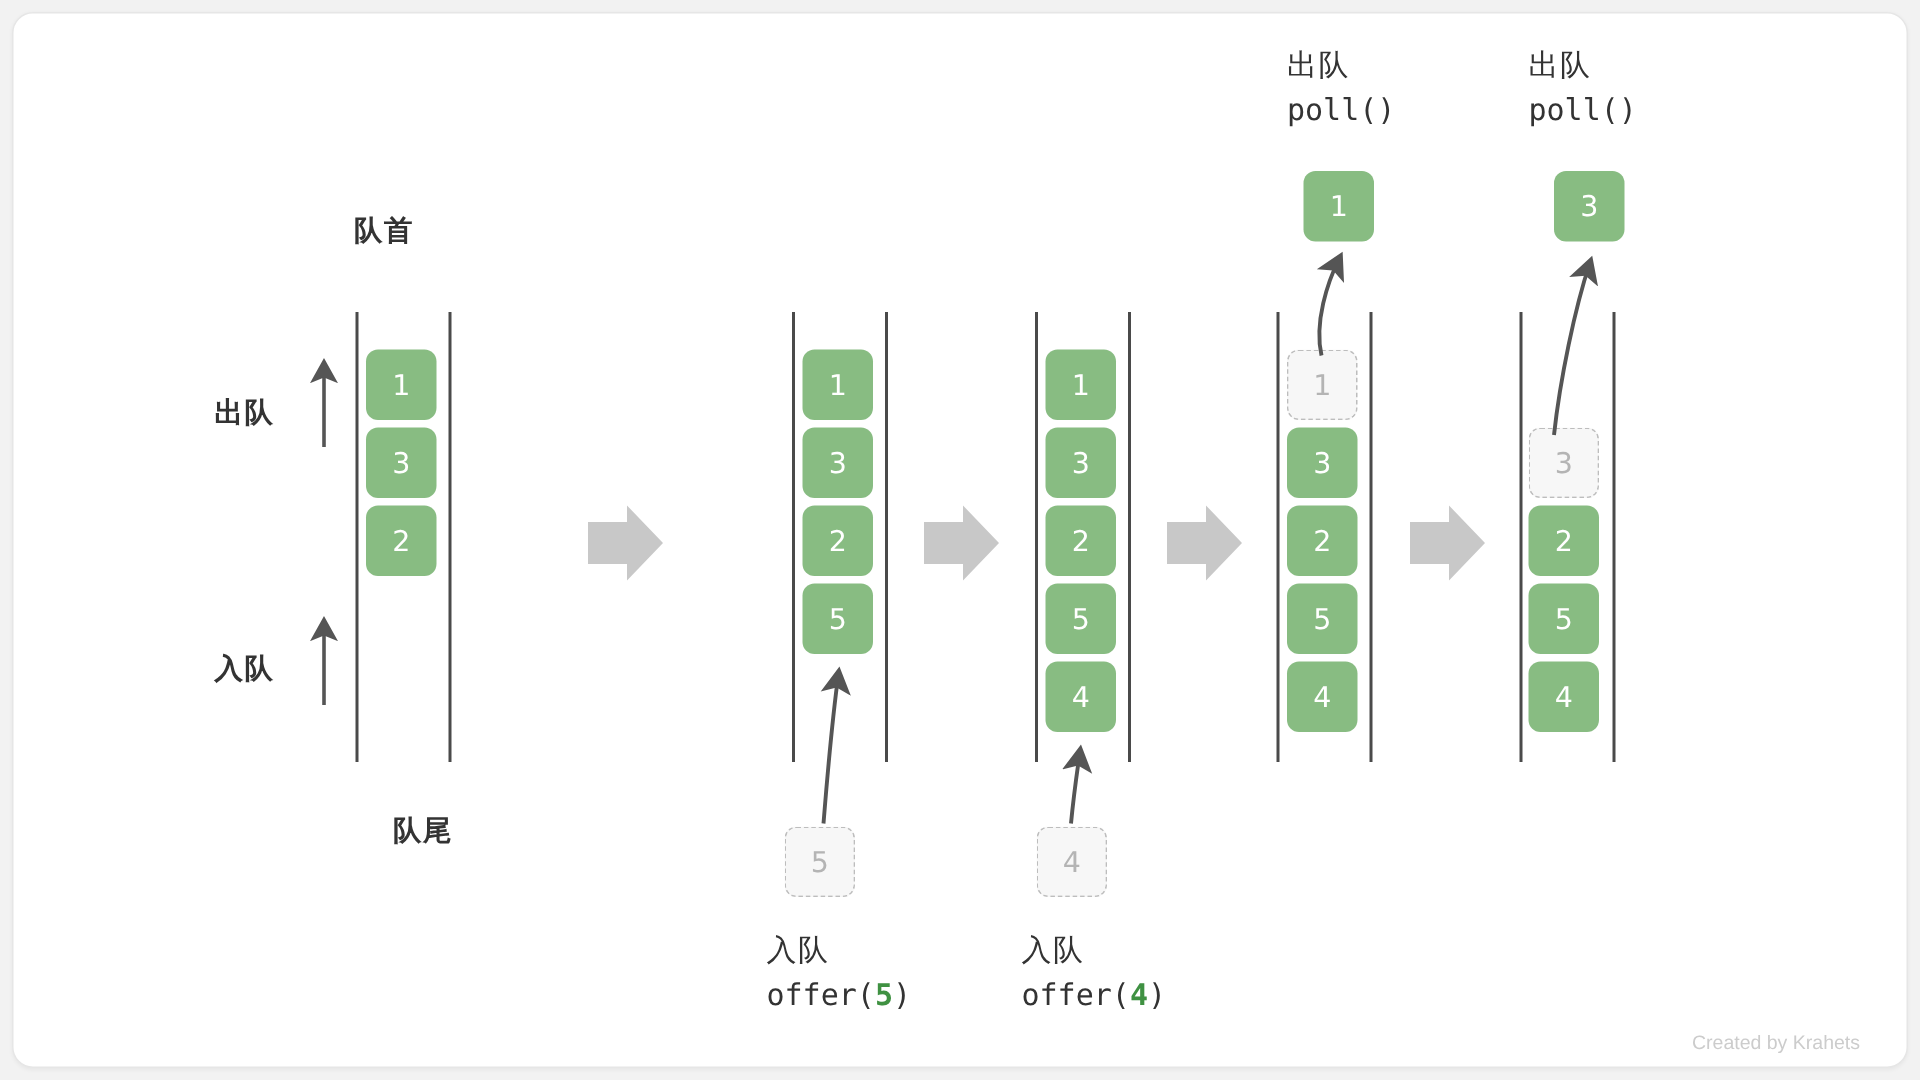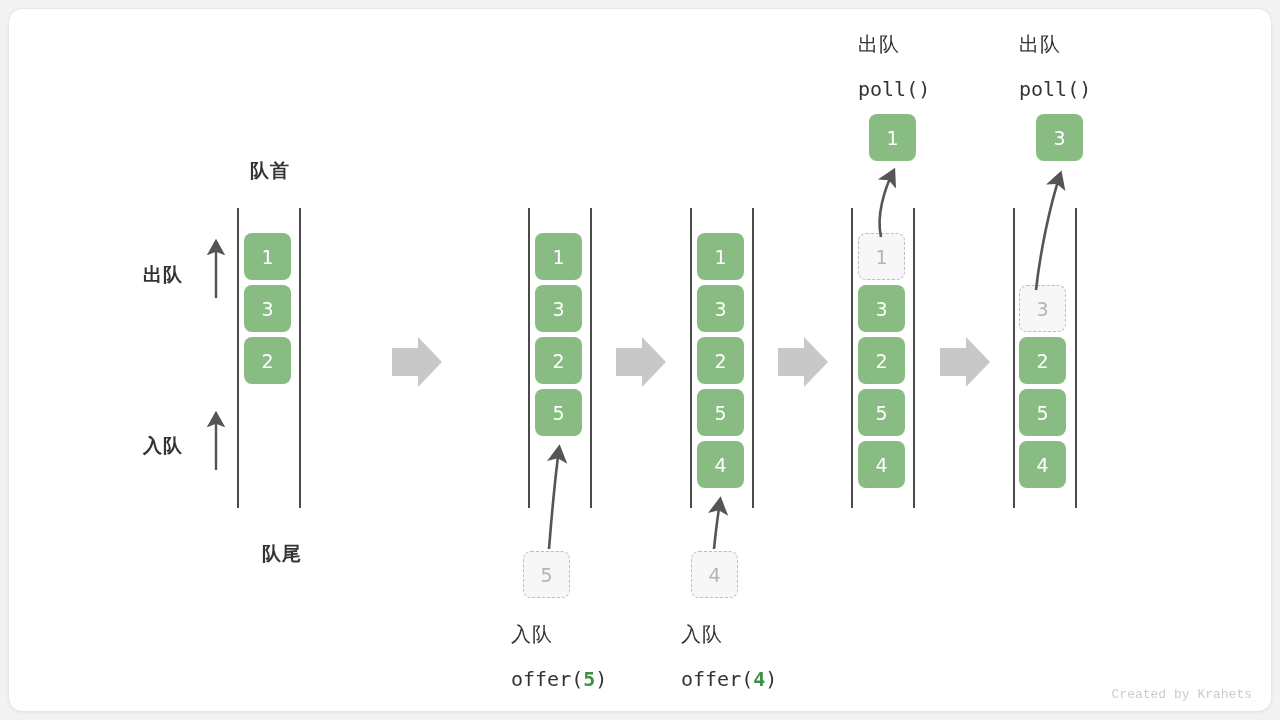--- a/index.html
+++ b/index.html
@@ -82,46 +82,46 @@
   }
   .op-label {
     position: absolute;
     white-space: nowrap;
     line-height: 1.45;
     color: #333333;
   }
   .op-cn { font-size: 20px; color: #333333; letter-spacing: 1px; }
   .op-code {
     font-family: "DejaVu Sans Mono", "Liberation Mono", monospace;
-    font-size: 20px; color: #333333; margin-top: 16px;
+    font-size: 20px; color: #333333;
   }
   .op-code .arg { color: #3f9142; font-weight: bold; }
 
   .credit {
     position: absolute;
-    right: 28px; bottom: 18px;
-    font-family: Liberation Mono, monospace;
+    right: 40px; bottom: 18px;
+    font-family: Liberation Sans, sans-serif;
     font-size: 13px;
     color: #cccccc;
     white-space: nowrap;
   }
   svg.overlay {
     position: absolute; left: 0; top: 0;
     width: 1280px; height: 720px;
     pointer-events: none;
   }
 </style>
 </head>
 <body>
 
 <div id="stage">
   <div class="card"></div>
 
 
-  <div class="lbl-bold" style="left:236px; top:158px;margin-left:14px;">队首</div>
+  <div class="lbl-bold" style="left:236px; top:141px;">队首</div>
   <div class="lbl-bold" style="left:236px; top:541px;padding-left:26px;">队尾</div>
 
   <div class="side-label" style="left:143px; top:262px;">出队</div>
   <div class="side-label" style="left:143px; top:433px;">入队</div>
 
   <div class="col">
     <div class="rail" style="left:237px; top:208px; height:300px;"></div>
     <div class="rail" style="left:299px; top:208px; height:300px;"></div>
     <div class="cell" style="left:244px; top:233px;">1</div>
     <div class="cell" style="left:244px; top:285px;">3</div>

